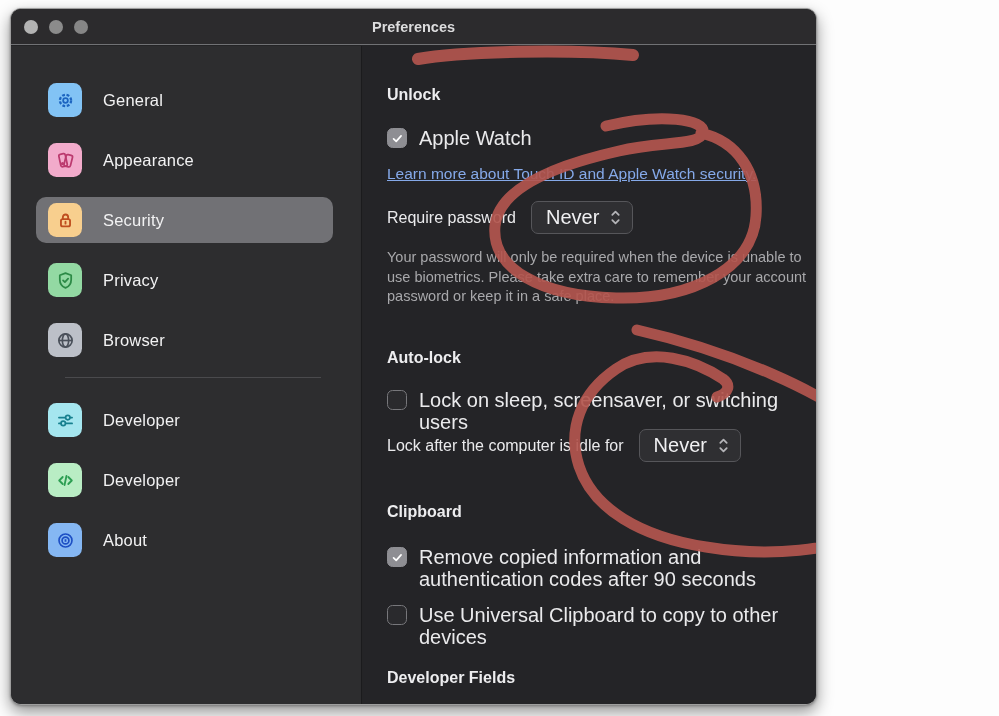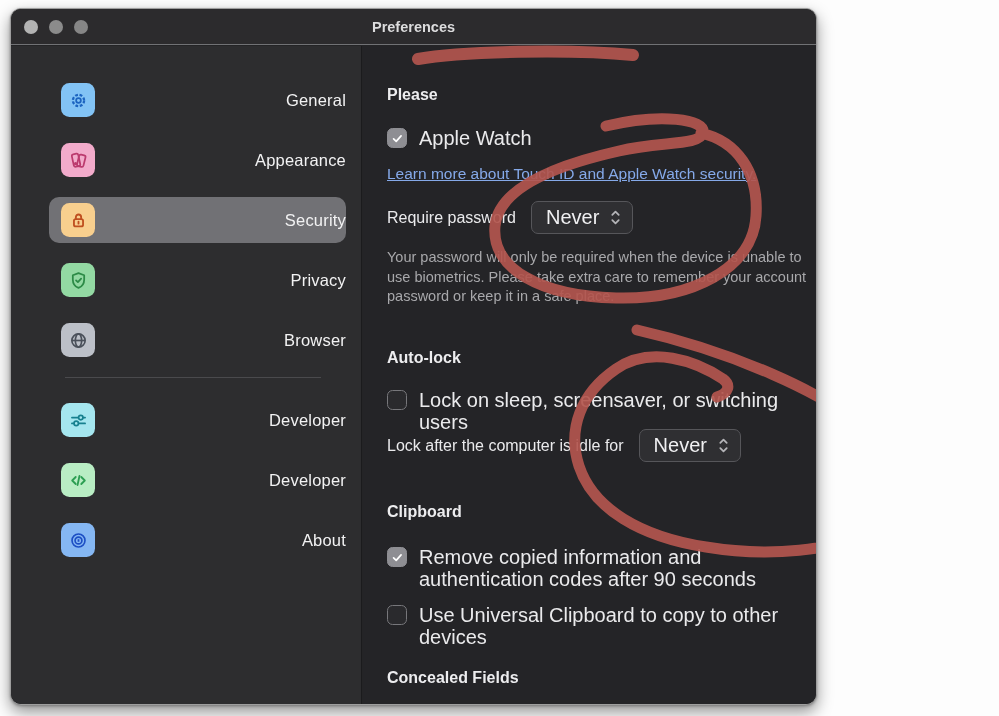--- a/index.html
+++ b/index.html
@@ -35,25 +35,24 @@
     font-size:14.5px; font-weight:bold; color:#dcdcdd;
   }
   
   .window-body { position:absolute; top:37px; left:0; right:0; bottom:0; }
   .sidebar {
     position:absolute; left:0; top:0; bottom:0; width:351px;
     background:#2d2d2f;
     border-right:1px solid #1b1b1d;
   }
   .nav-item {
-    position:absolute; left:38px; width:297px; height:46px;
+    position:absolute; left:25px; width:297px; height:46px;
     border-radius:10px;
     display:flex; align-items:center;
     cursor:default;
-    justify-content:space-between;
   }
   .nav-item.selected { background:#717175; }
   .nav-icon {
     width:34px; height:34px; border-radius:8.5px;
     margin-left:12px;
     display:flex; align-items:center; justify-content:center;
     flex:0 0 auto;
   }
   .nav-icon svg { width:21px; height:21px; }
   .nav-label {
@@ -214,21 +213,21 @@
               <path d="M12 10.6 v2.8" stroke-width="2"></path>
             </svg>
         </span>
         <span class="nav-label">About</span>
       </div>
 
     </div>
 
     <div class="content">
 
-      <div class="c-abs section-heading" style="top:40px;">Please</div>
+      <div class="c-abs section-heading" style="top:40px;">Unlock</div>
 
       <div class="c-abs check-row" style="top:81px;">
         <span class="checkbox checked">
           <svg viewBox="0 0 20 20">
               <polyline points="4,10.5 8,14.5 15.5,6" fill="none" stroke="#ffffff" stroke-width="2.6" stroke-linecap="round" stroke-linejoin="round"></polyline>
             </svg>
         </span>
         <span class="row-label">Apple Watch</span>
       </div>
 
@@ -278,21 +277,21 @@
         <span class="row-label wrap-515">Remove copied information and authentication codes after 90 seconds</span>
       </div>
 
       <div class="c-abs check-row" style="top:558px;">
         <span class="checkbox">
           
         </span>
         <span class="row-label">Use Universal Clipboard to copy to other devices</span>
       </div>
 
-      <div class="c-abs section-heading" style="top:623px;">Concealed Fields</div>
+      <div class="c-abs section-heading" style="top:623px;">Developer Fields</div>
 
     </div>
   </div>
 
   <svg class="annotation-layer" viewBox="0 0 976 697">
     <path stroke="#b3564e" stroke-width="12" d="M 407,50 C 450,42 560,40 622,46"></path>
     <path stroke="#b3564e" stroke-width="11" d="M 595,117 C 650,104 695,110 692,124 C 688,137 650,132 608,142 C 550,155 488,177 484,217 C 480,260 530,287 605,289 C 680,291 742,260 745,207 C 748,162 725,132 690,124"></path>
     <path stroke="#b3564e" stroke-width="11" d="M 626,321 C 710,340 820,382 868,432 C 895,462 892,497 862,519 C 828,543 755,548 695,538 C 630,528 582,500 568,457 C 556,420 570,384 605,360 C 640,336 685,352 712,370 C 720,376 718,384 706,388"></path>
   </svg>
 

